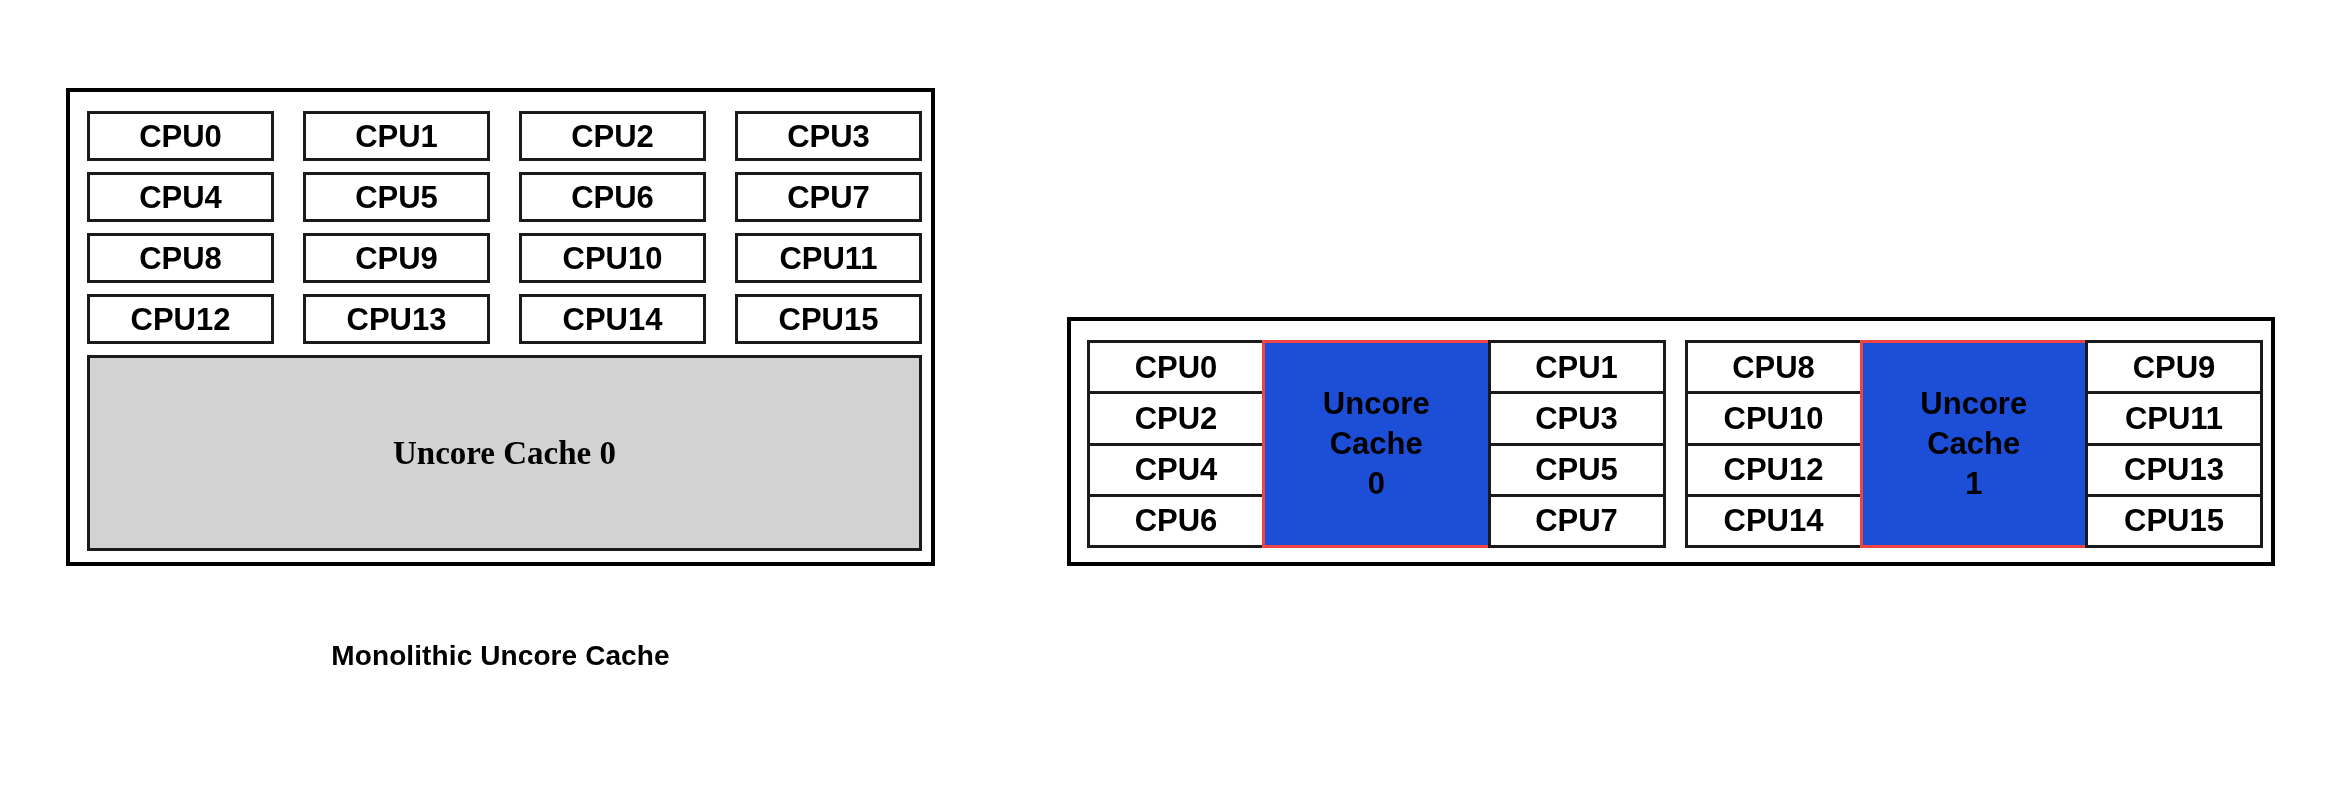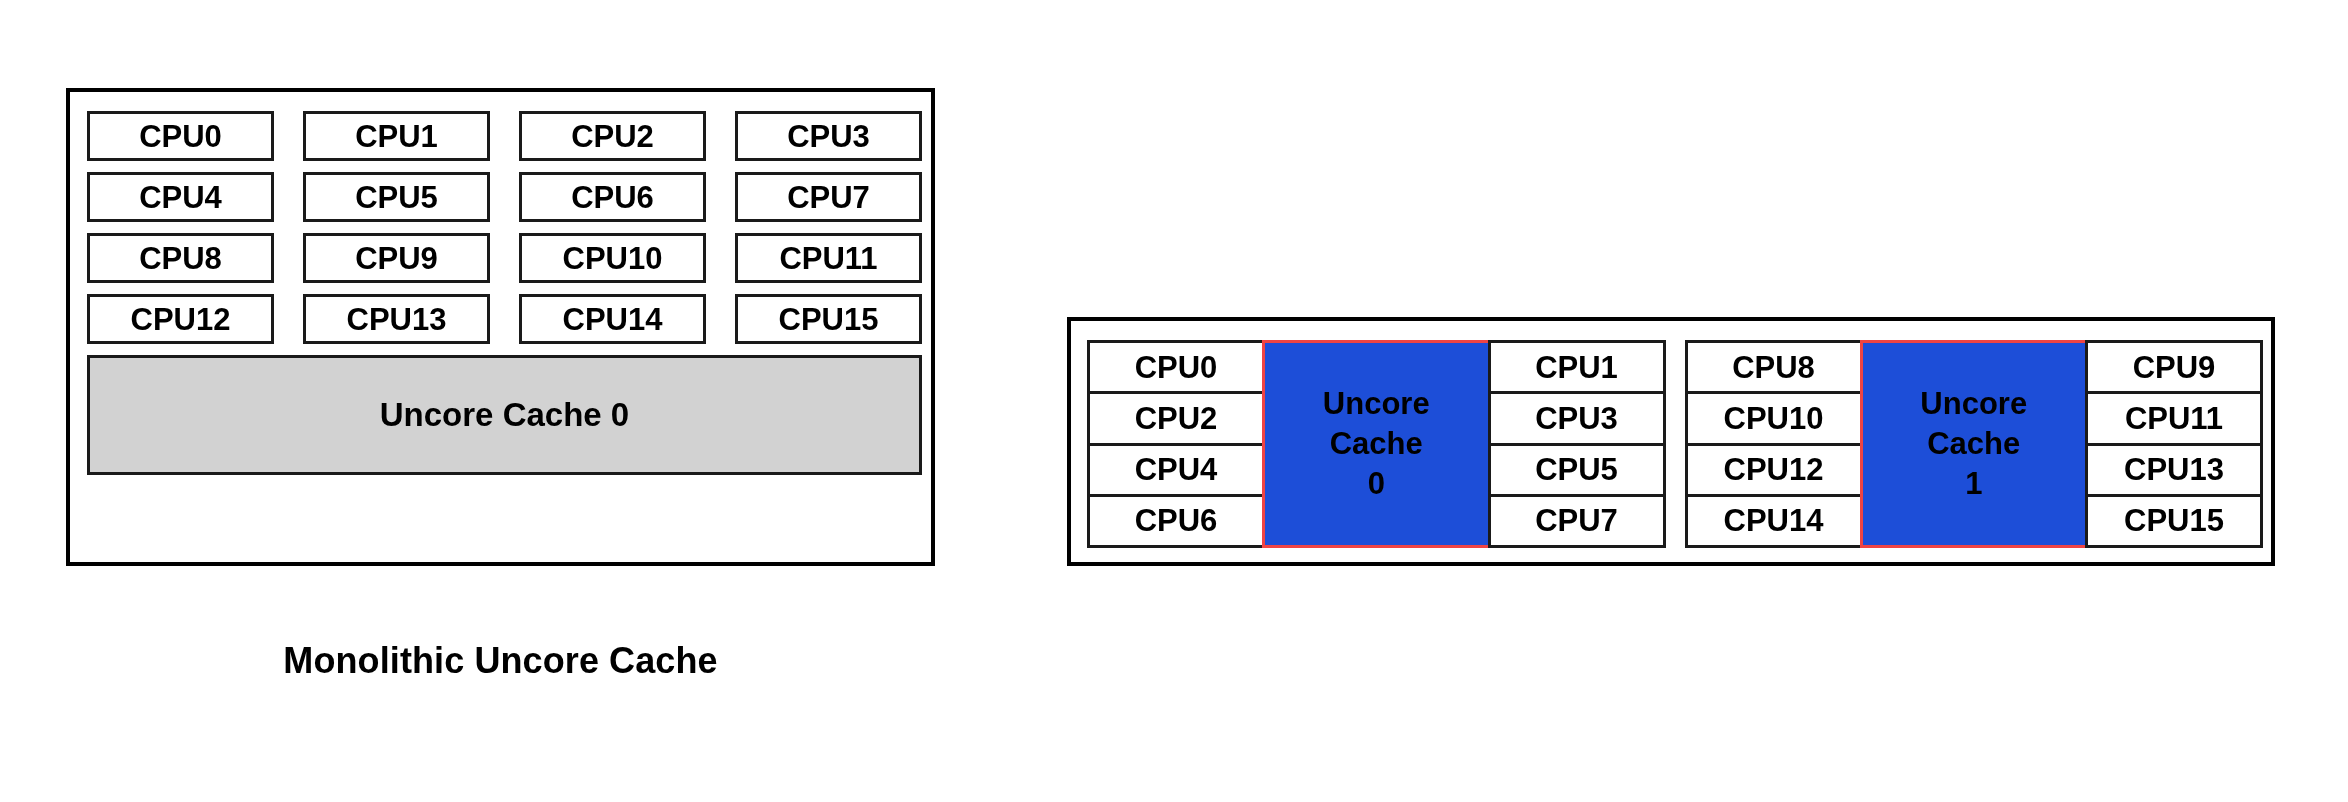--- a/index.html
+++ b/index.html
@@ -25,21 +25,21 @@
     box-sizing: border-box;
     border: 4px solid #000000;
     background: #ffffff;
   }
   .caption {
     position: absolute;
     text-align: center;
     font-weight: bold;
     color: #000000;
     white-space: nowrap;
-    font-size: 36px;
+    font-size: 28px;
     letter-spacing: 0.1px;
   }
 
   
   #panel-monolithic {
     left: 66px;
     top: 88px;
     width: 869px;
     height: 478px;
   }
@@ -64,30 +64,31 @@
     font-size: 31px;
     font-weight: bold;
     color: #000000;
     line-height: 1;
   }
   #mono-uncore {
     position: absolute;
     left: 17px;
     top: 263px;
     width: 835px;
-    height: 120px;
+    height: 196px;
     box-sizing: border-box;
     border: 3px solid #1a1a1a;
     background: #d2d2d2;
     display: flex;
     align-items: center;
     justify-content: center;
     font-size: 33px;
     font-weight: bold;
     color: #000000;
+    font-family: Liberation Serif, serif;
   }
   #caption-monolithic {
     left: 66px;
     top: 640px;
     width: 869px;
   }
 
   
   #panel-split {
     left: 1067px;

